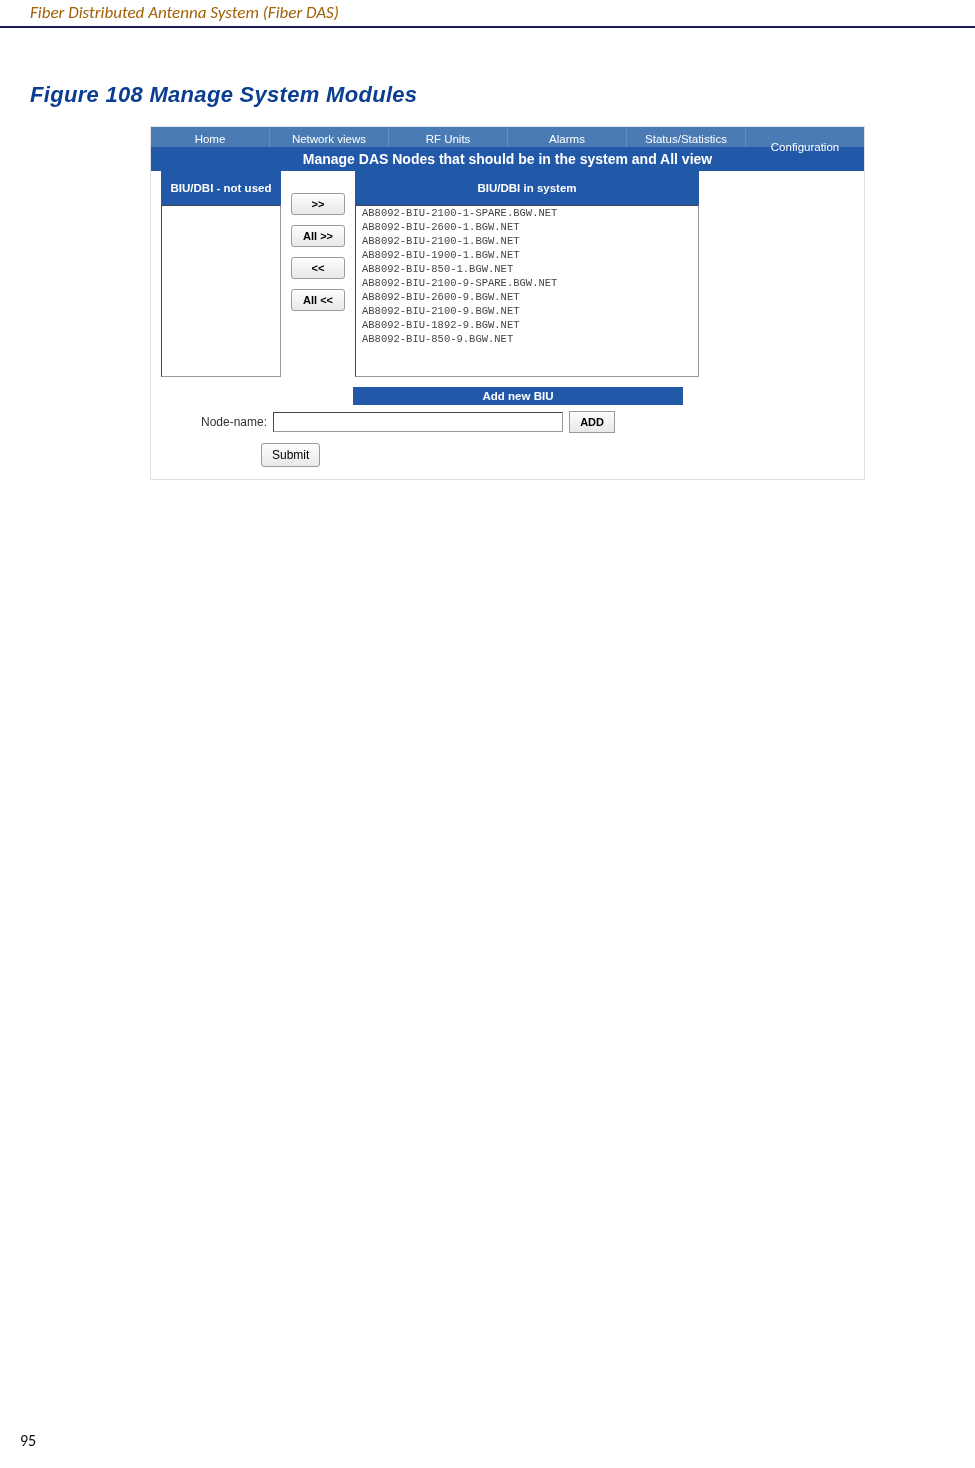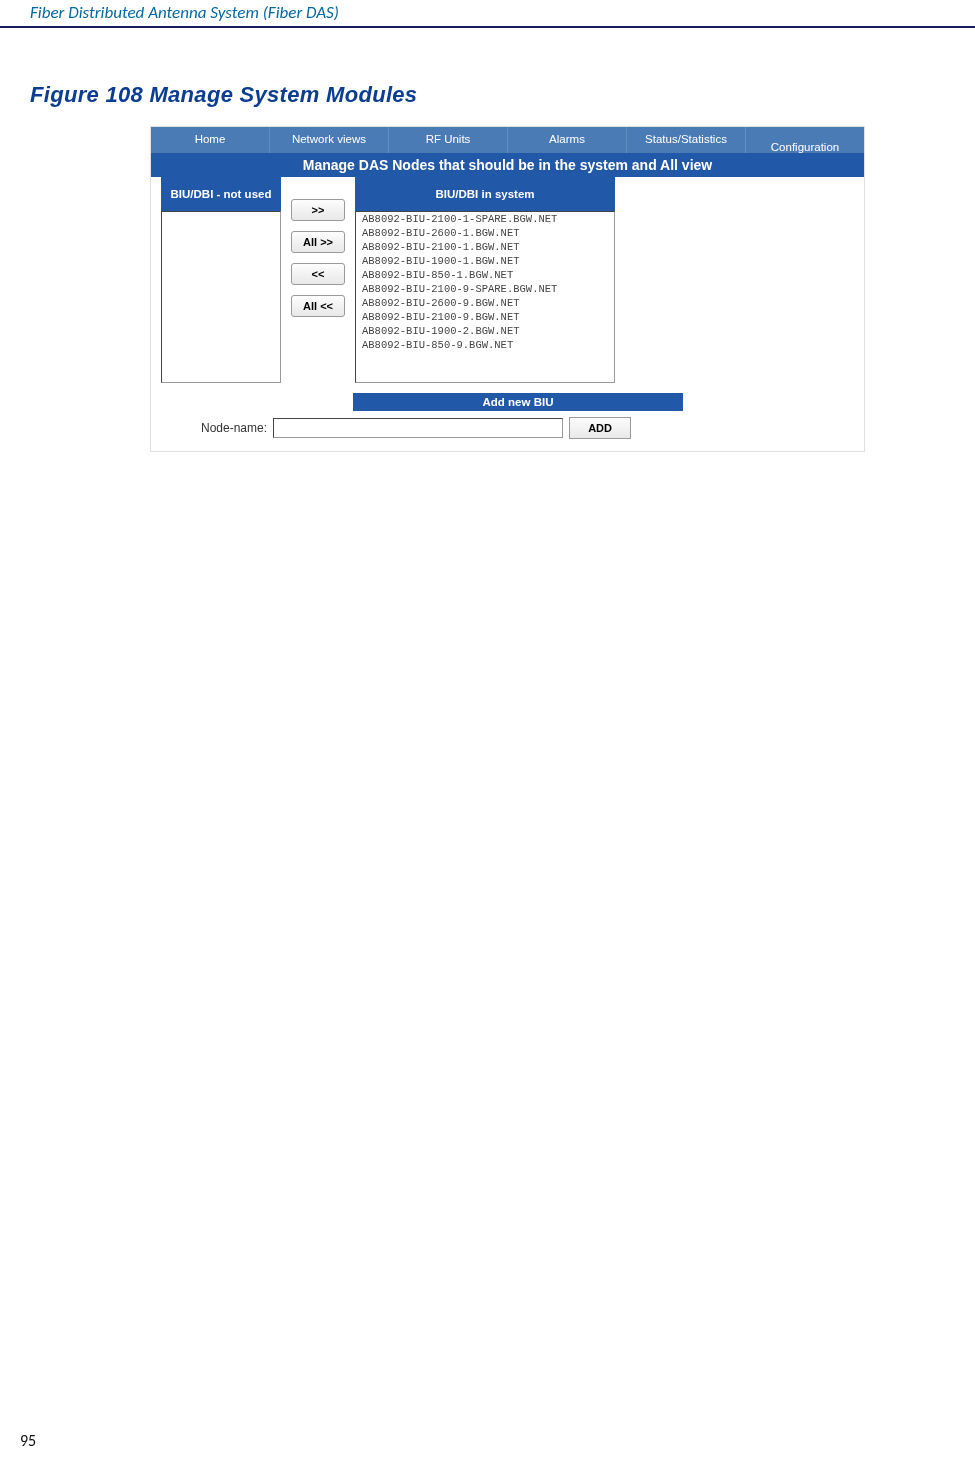--- a/index.html
+++ b/index.html
@@ -6,21 +6,21 @@
     body {
       width: 975px;
       height: 1468px;
       font-family: Calibri, Arial, sans-serif;
       background: #fff;
       position: relative;
     }
     .page-header {
       font-style: italic;
       font-size: 17px;
-      color: #0369a1;
+      color: #a16207;
       padding: 2px 30px 3px 30px;
       border-bottom: 2px solid #1a1a5c;
     }
     .content {
       padding: 10px 30px 0 30px;
     }
     .figure-title {
       color: #0b3d91;
       font-size: 22px;
       font-weight: bold;
@@ -31,21 +31,21 @@
     }
     .screenshot {
       margin-left: 120px;
       width: 715px;
       height: auto;
       border: 1px solid #e0e0e0;
       font-family: Arial, sans-serif;
     }
     .nav-bar {
       display: flex;
-      height: 26px;
+      height: 20px;
       background: #4a7bb5;
     }
     .nav-item {
       flex: 1;
       color: #fff;
       font-size: 11.5px;
       text-align: center;
       line-height: 25px;
       border-right: 1px solid rgba(255,255,255,0.15);
       cursor: pointer;
@@ -105,21 +105,21 @@
       font-family: "Courier New", monospace;
       font-size: 10.5px;
       color: #444;
     }
     .listbox .opt {
       padding: 1px 6px;
       white-space: nowrap;
       cursor: pointer;
     }
     .left-box { width: 120px; }
-    .right-box { width: 260px; }
+    .right-box { width: 344px; }
     .btn-col {
       width: 74px;
       padding-top: 22px;
       display: flex;
       flex-direction: column;
       align-items: center;
       gap: 10px;
     }
     .move-btn {
       width: 54px;
@@ -151,21 +151,21 @@
       font-size: 12px;
       color: #333;
     }
     .add-row input[type=text] {
       width: 290px;
       height: 20px;
       border: 1px inset #999;
       padding: 0 4px;
     }
     .small-btn {
-      width: 62px;
+      width: 46px;
       height: 22px;
       background: linear-gradient(#fdfdfd, #e8e8e8);
       border: 1px solid #9a9a9a;
       border-radius: 0;
       font-size: 11px;
       font-weight: bold;
       cursor: pointer;
     }
     .submit-row {
       margin: 10px 0 0 100px;
@@ -230,30 +230,33 @@
         <div class="col-header">BIU/DBI in system</div>
         <div class="listbox right-box">
           <div class="opt">AB8092-BIU-2100-1-SPARE.BGW.NET</div>
           <div class="opt">AB8092-BIU-2600-1.BGW.NET</div>
           <div class="opt">AB8092-BIU-2100-1.BGW.NET</div>
           <div class="opt">AB8092-BIU-1900-1.BGW.NET</div>
           <div class="opt">AB8092-BIU-850-1.BGW.NET</div>
           <div class="opt">AB8092-BIU-2100-9-SPARE.BGW.NET</div>
           <div class="opt">AB8092-BIU-2600-9.BGW.NET</div>
           <div class="opt">AB8092-BIU-2100-9.BGW.NET</div>
-          <div class="opt">AB8092-BIU-1900-2.BGW.NET</div>
+          <div class="opt">AB8092-BIU-1892-9.BGW.NET</div>
           <div class="opt">AB8092-BIU-850-9.BGW.NET</div>
         </div>
       </div>
     </div>
 
     <div class="bottom-area">
       <div class="subheader">Add new BIU</div>
       <div class="add-row">
         <label>Node-name:</label>
         <input type="text" value="" style="">
         <button class="small-btn">ADD</button>
       </div>
+      <div class="submit-row">
+        <button class="submit-btn">Submit</button>
+      </div>
     </div>
   </div>
 </div>
 
 <div class="page-number">95</div>
 
 </body></html>

